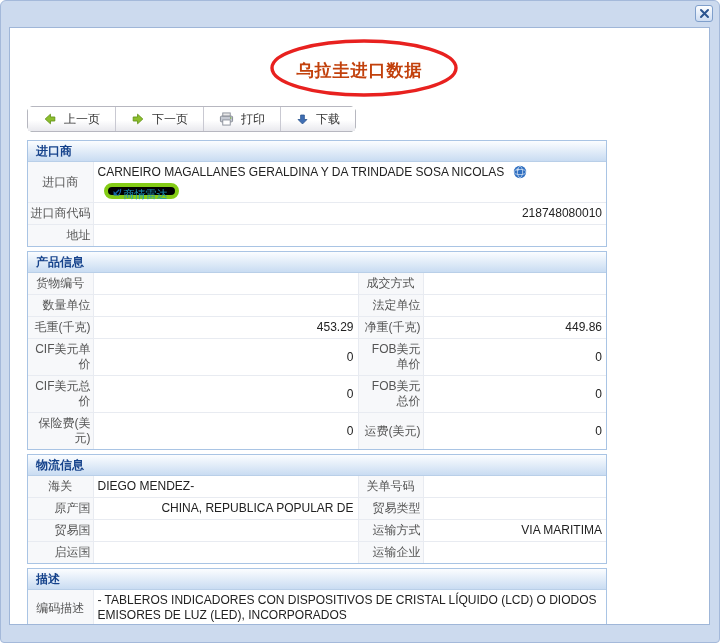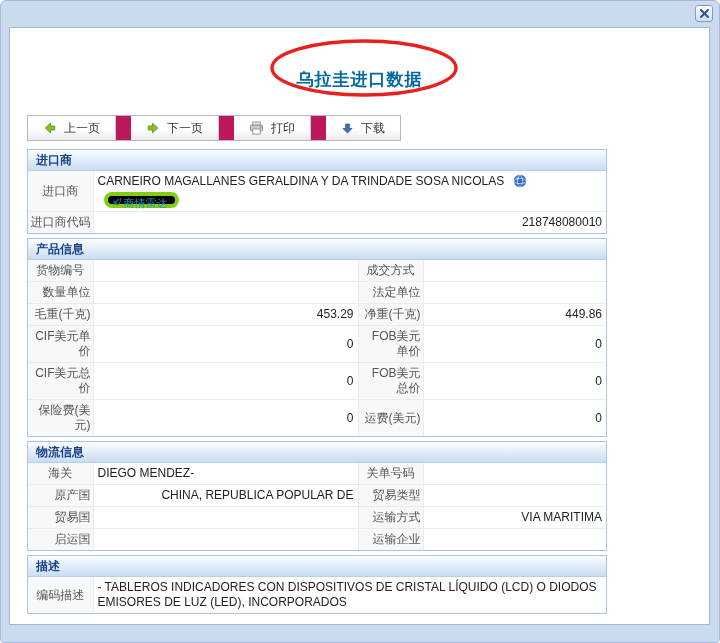--- a/index.html
+++ b/index.html
@@ -14,28 +14,28 @@
     position:absolute; top:4px; right:6px; width:18px; height:17px;
     border:1px solid #7f9fcb; border-radius:3px;
     background:linear-gradient(#fdfeff,#cddcf2);
     display:flex; align-items:center; justify-content:center; cursor:pointer;
   }
   .panel {
     position:absolute; left:8px; top:26px; right:9px; bottom:17px;
     background:#ffffff; border:1px solid #9fb6d8; overflow:hidden;
   }
   .page-title {
-    text-align:center; padding-top:40px; font-size:17px; font-weight:bold;
-    color:#0369a1; letter-spacing:1px; position:relative; z-index:1;
+    text-align:center; padding-top:31px; font-size:17px; font-weight:bold;
+    color:#c2410c; letter-spacing:1px; position:relative; z-index:1;
   }
   .title-ellipse { position:absolute; left:258px; top:9px; z-index:2; pointer-events:none; }
 
   .toolbar {
     display:inline-flex; margin:24px 0 8px 17px;
-    border:1px solid #b7b7c0; border-radius:0; background:#be185d;gap:15px;
+    border:1px solid #b7b7c0; border-radius:6px; background:#14532d;
   }
   .tb-btn {
     display:inline-flex; align-items:center; gap:7px; height:24px; padding:0 15px;
     background:linear-gradient(#ffffff 55%,#e9e9ee); border:none;
     border-right:1px solid #c9c9d2; font-size:12px; color:#333; cursor:pointer;
     font-family:inherit;
   }
   .tb-btn:last-child { border-right:none; }
 
   .section {
@@ -137,20 +137,24 @@
                     <path d="M2.8 9.2 L7.6 9.2 L2.8 4.4 Z" fill="#1565a8"></path>
                   </svg>
               <span>商情雷达</span>
             </span>
           </td>
         </tr>
         <tr>
           <td class="lbl">进口商代码</td>
           <td class="val">218748080010</td>
         </tr>
+        <tr>
+          <td class="lbl">地址</td>
+          <td class="val"></td>
+        </tr>
       </tbody>
         </table>
     </div>
 
     
     <div class="section">
       <div class="sec-header">产品信息</div>
       <table>
         <colgroup>
             <col style="width:65px">

